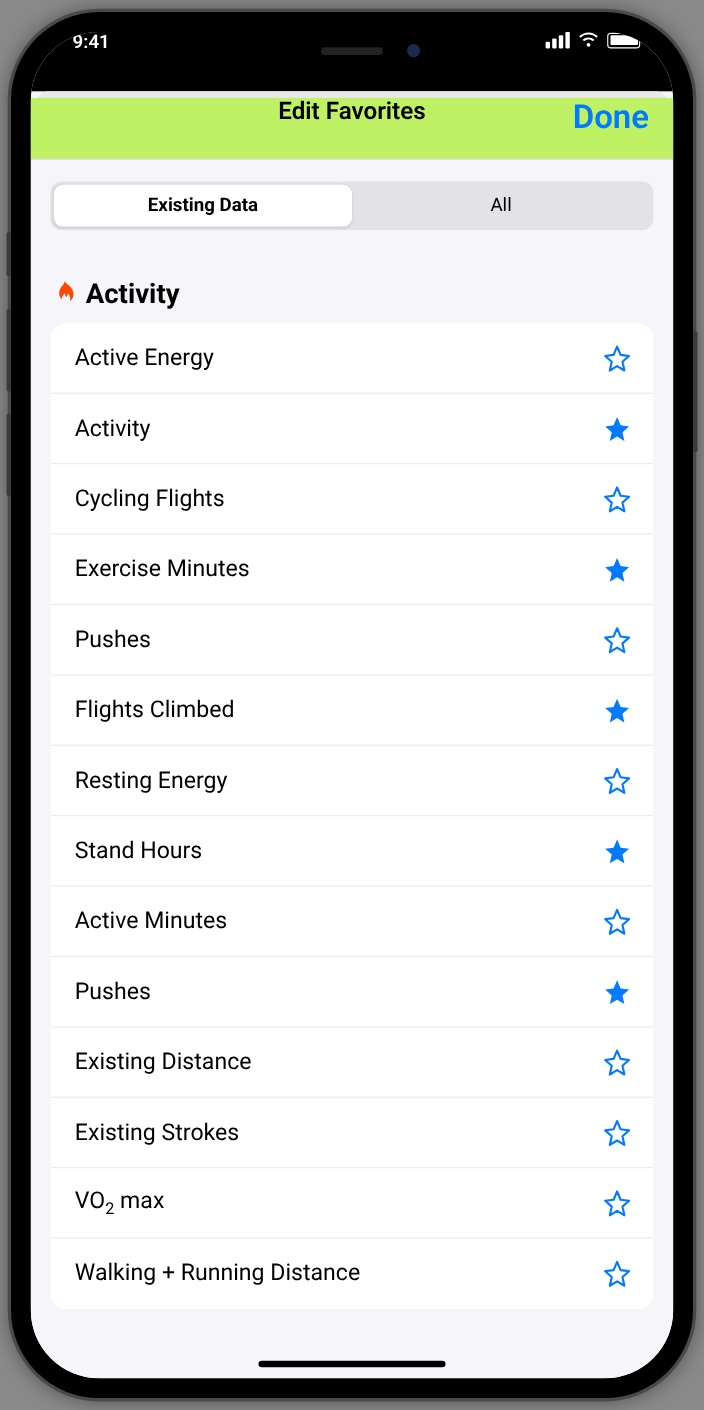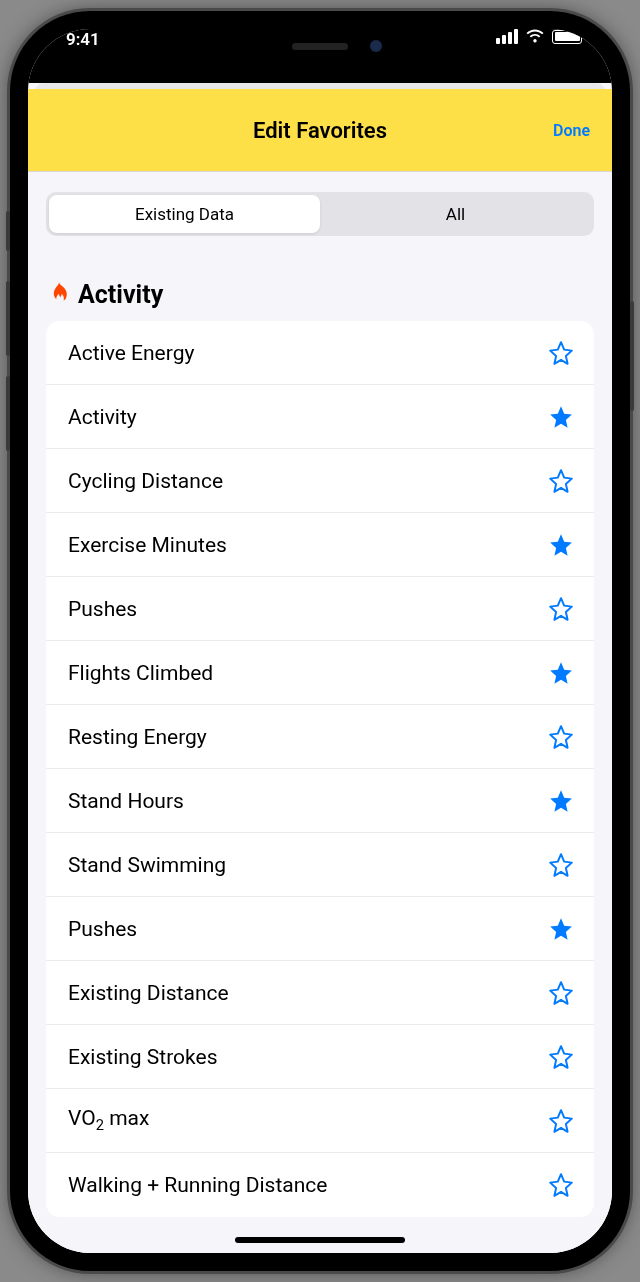--- a/index.html
+++ b/index.html
@@ -128,38 +128,37 @@
     .sheet {
       background: #f6f5f9;
       border-radius: 14px 14px 0 0;
       margin-top: -4px;
       height: calc(100% - 60px);
       display: flex;
       flex-direction: column;
       position: relative;
     }
     .navbar {
-      height: 83px;
-      display: flex;
-      align-items: center;
+      height: 56px;
+      display: flex;
       justify-content: center;
       position: relative;
       border-bottom: 1px solid #d8d8da;
-      background: #fde047;
+      background: #bef264;
     }
     .nav-title {
       font-size: 22px;
       font-weight: 600;
       color: #000;
     }
     .done-btn {
       position: absolute;
       right: 22px;
       color: #007aff;
-      font-size: 16px;
+      font-size: 30px;
       font-weight: 600;
       cursor: pointer;
     }
     .content {
       flex: 1;
       overflow-y: hidden;
       padding: 0 18px;
     }
     .segmented {
       margin-top: 20px;
@@ -174,21 +173,21 @@
       display: flex;
       align-items: center;
       justify-content: center;
       font-size: 17px;
       color: #000;
       border-radius: 8px;
       cursor: pointer;
     }
     .segment.selected {
       background: #fff;
-      font-weight: 400;
+      font-weight: 700;
       box-shadow: 0 1px 3px rgba(0,0,0,0.1);
     }
     .section {
       margin-top: 44px;
     }
     .section-header {
       display: flex;
       align-items: center;
       gap: 8px;
       padding-left: 2px;
@@ -314,21 +313,21 @@
                   <path d="M12 2l2.95 6.9L22 9.8l-5.5 4.9L18.1 22 12 18.3 5.9 22l1.6-7.3L2 9.8l7.05-.9L12 2z" fill="none" stroke="currentColor" stroke-width="1.8" stroke-linejoin="round"></path>
                 </svg>
               </div>
               <div class="list-row">
                 <span class="row-label">Activity</span>
                 <svg viewBox="0 0 24 24" class="star-icon">
                   <path d="M12 2l2.95 6.9L22 9.8l-5.5 4.9L18.1 22 12 18.3 5.9 22l1.6-7.3L2 9.8l7.05-.9L12 2z" fill="currentColor"></path>
                 </svg>
               </div>
               <div class="list-row">
-                <span class="row-label">Cycling Distance</span>
+                <span class="row-label">Cycling Flights</span>
                 <svg viewBox="0 0 24 24" class="star-icon">
                   <path d="M12 2l2.95 6.9L22 9.8l-5.5 4.9L18.1 22 12 18.3 5.9 22l1.6-7.3L2 9.8l7.05-.9L12 2z" fill="none" stroke="currentColor" stroke-width="1.8" stroke-linejoin="round"></path>
                 </svg>
               </div>
               <div class="list-row">
                 <span class="row-label">Exercise Minutes</span>
                 <svg viewBox="0 0 24 24" class="star-icon">
                   <path d="M12 2l2.95 6.9L22 9.8l-5.5 4.9L18.1 22 12 18.3 5.9 22l1.6-7.3L2 9.8l7.05-.9L12 2z" fill="currentColor"></path>
                 </svg>
               </div>
@@ -350,21 +349,21 @@
                   <path d="M12 2l2.95 6.9L22 9.8l-5.5 4.9L18.1 22 12 18.3 5.9 22l1.6-7.3L2 9.8l7.05-.9L12 2z" fill="none" stroke="currentColor" stroke-width="1.8" stroke-linejoin="round"></path>
                 </svg>
               </div>
               <div class="list-row">
                 <span class="row-label">Stand Hours</span>
                 <svg viewBox="0 0 24 24" class="star-icon">
                   <path d="M12 2l2.95 6.9L22 9.8l-5.5 4.9L18.1 22 12 18.3 5.9 22l1.6-7.3L2 9.8l7.05-.9L12 2z" fill="currentColor"></path>
                 </svg>
               </div>
               <div class="list-row">
-                <span class="row-label">Stand Swimming</span>
+                <span class="row-label">Active Minutes</span>
                 <svg viewBox="0 0 24 24" class="star-icon">
                   <path d="M12 2l2.95 6.9L22 9.8l-5.5 4.9L18.1 22 12 18.3 5.9 22l1.6-7.3L2 9.8l7.05-.9L12 2z" fill="none" stroke="currentColor" stroke-width="1.8" stroke-linejoin="round"></path>
                 </svg>
               </div>
               <div class="list-row">
                 <span class="row-label">Pushes</span>
                 <svg viewBox="0 0 24 24" class="star-icon">
                   <path d="M12 2l2.95 6.9L22 9.8l-5.5 4.9L18.1 22 12 18.3 5.9 22l1.6-7.3L2 9.8l7.05-.9L12 2z" fill="currentColor"></path>
                 </svg>
               </div>

